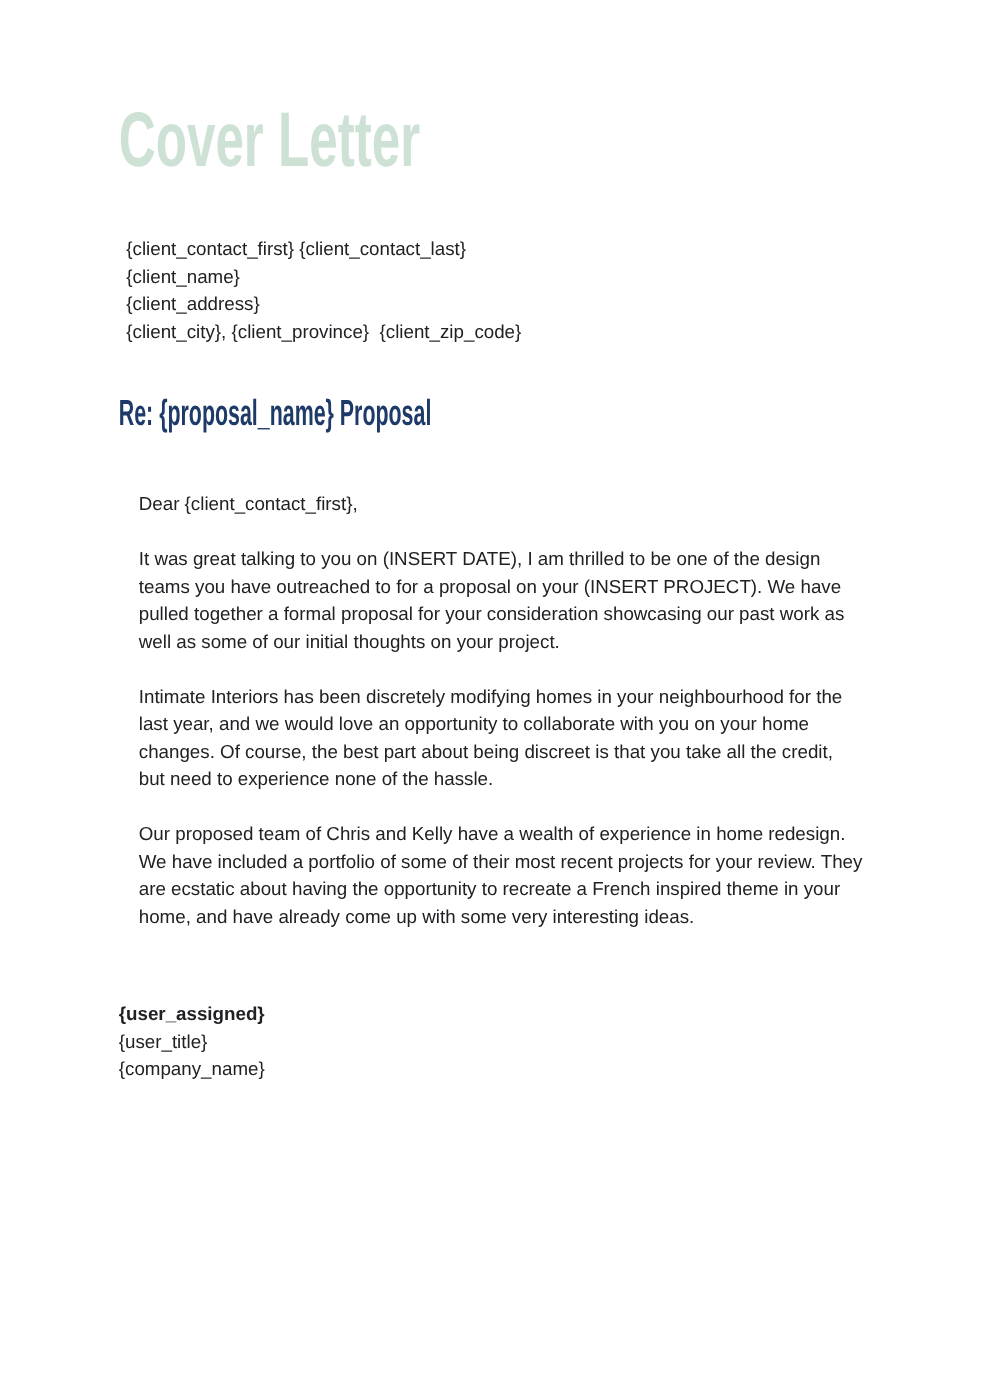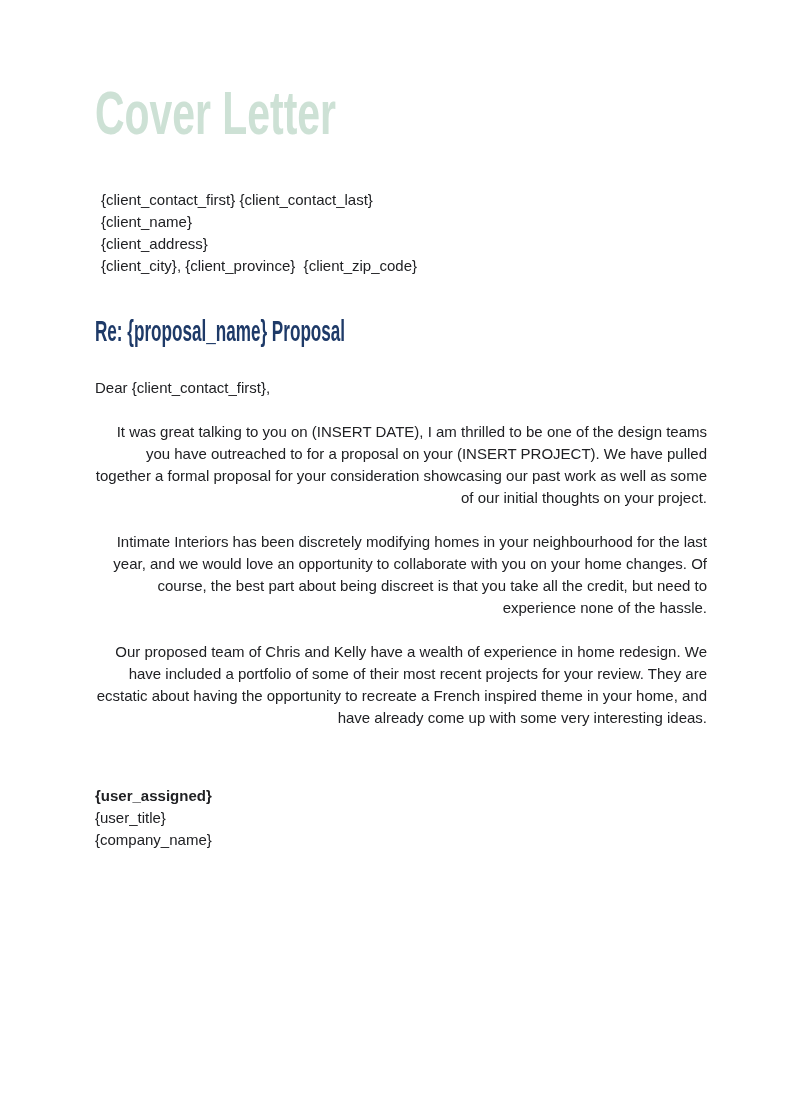--- a/index.html
+++ b/index.html
@@ -49,22 +49,22 @@
   }
   .letter-body {
     position: absolute;
     left: 95px;
     top: 377px;
     width: 612px;
     font-size: 15px;
     line-height: 22px;
     color: #202124;
   }
-  .letter-body p { margin: 0; }
-  .letter-body .para { margin-top: 22px; text-align: right; }
+  .letter-body p { margin: 16px; }
+  .letter-body .para { margin-top: 22px; }
   .letter-body .closing { margin-top: 44px; }
   .signature { margin-top: 56px; }
   .signature p { margin: 0; }
   .sig-name { font-weight: bold; }
   .footer-bar {
     position: absolute;
     left: 655px;
     top: 1037px;
     width: 40px;
     height: 75px;

